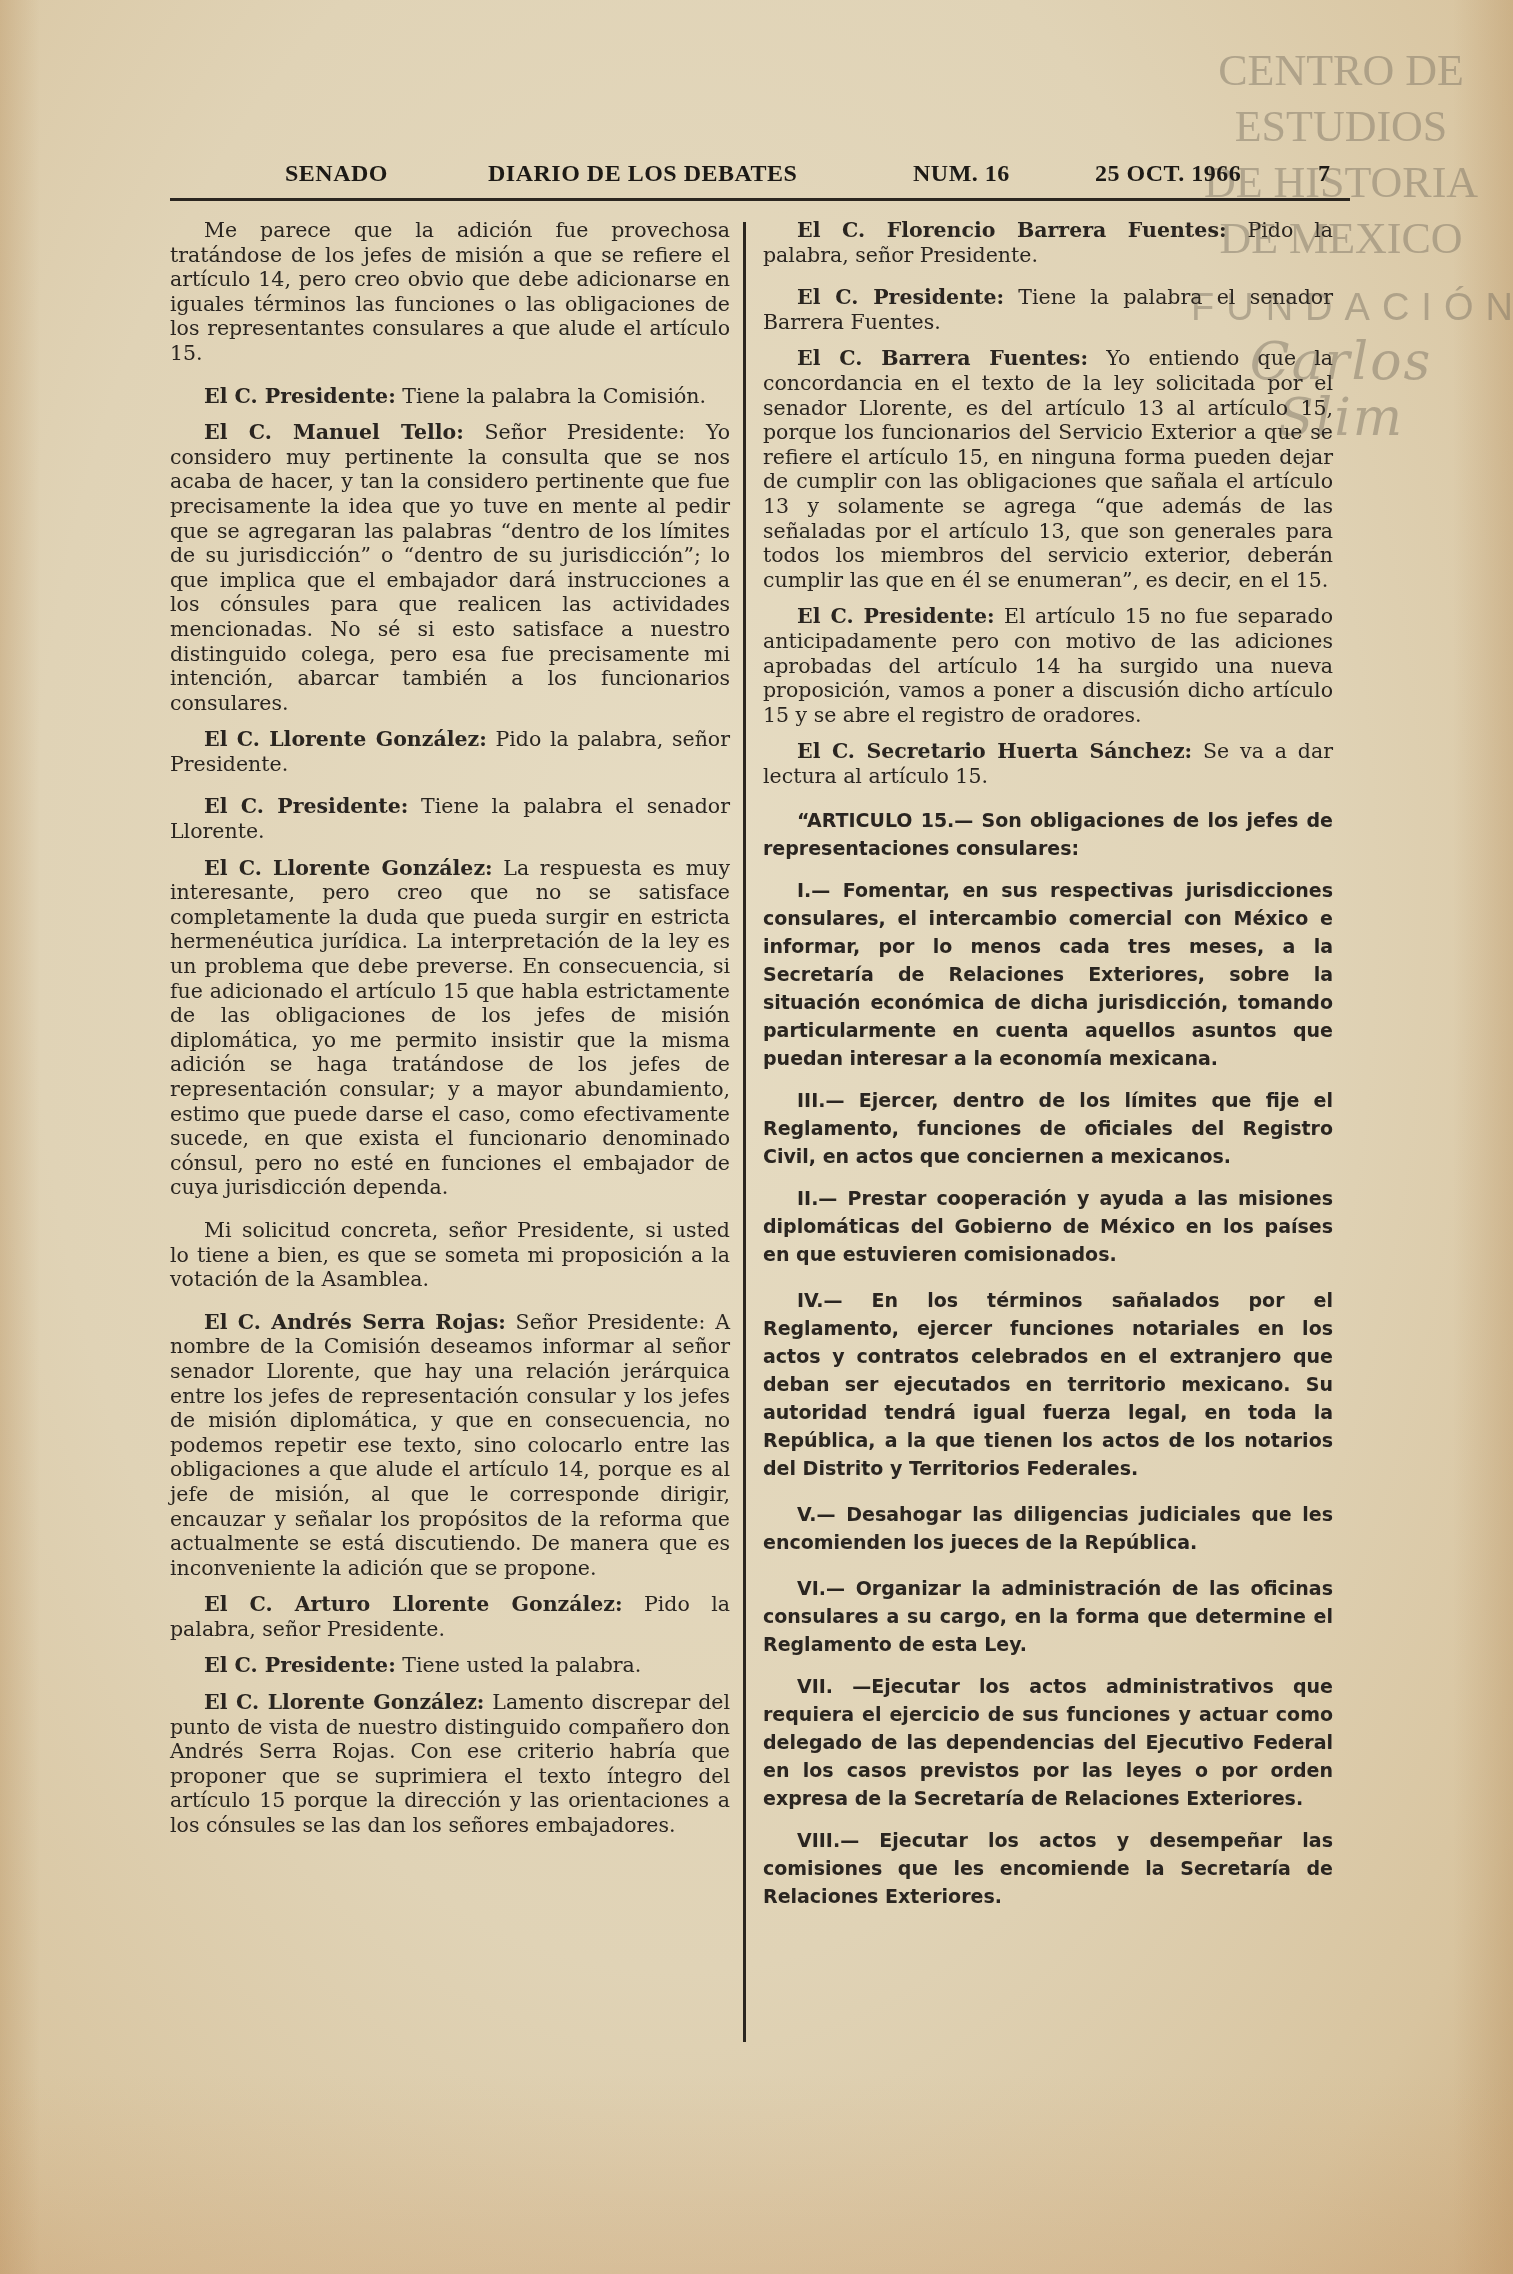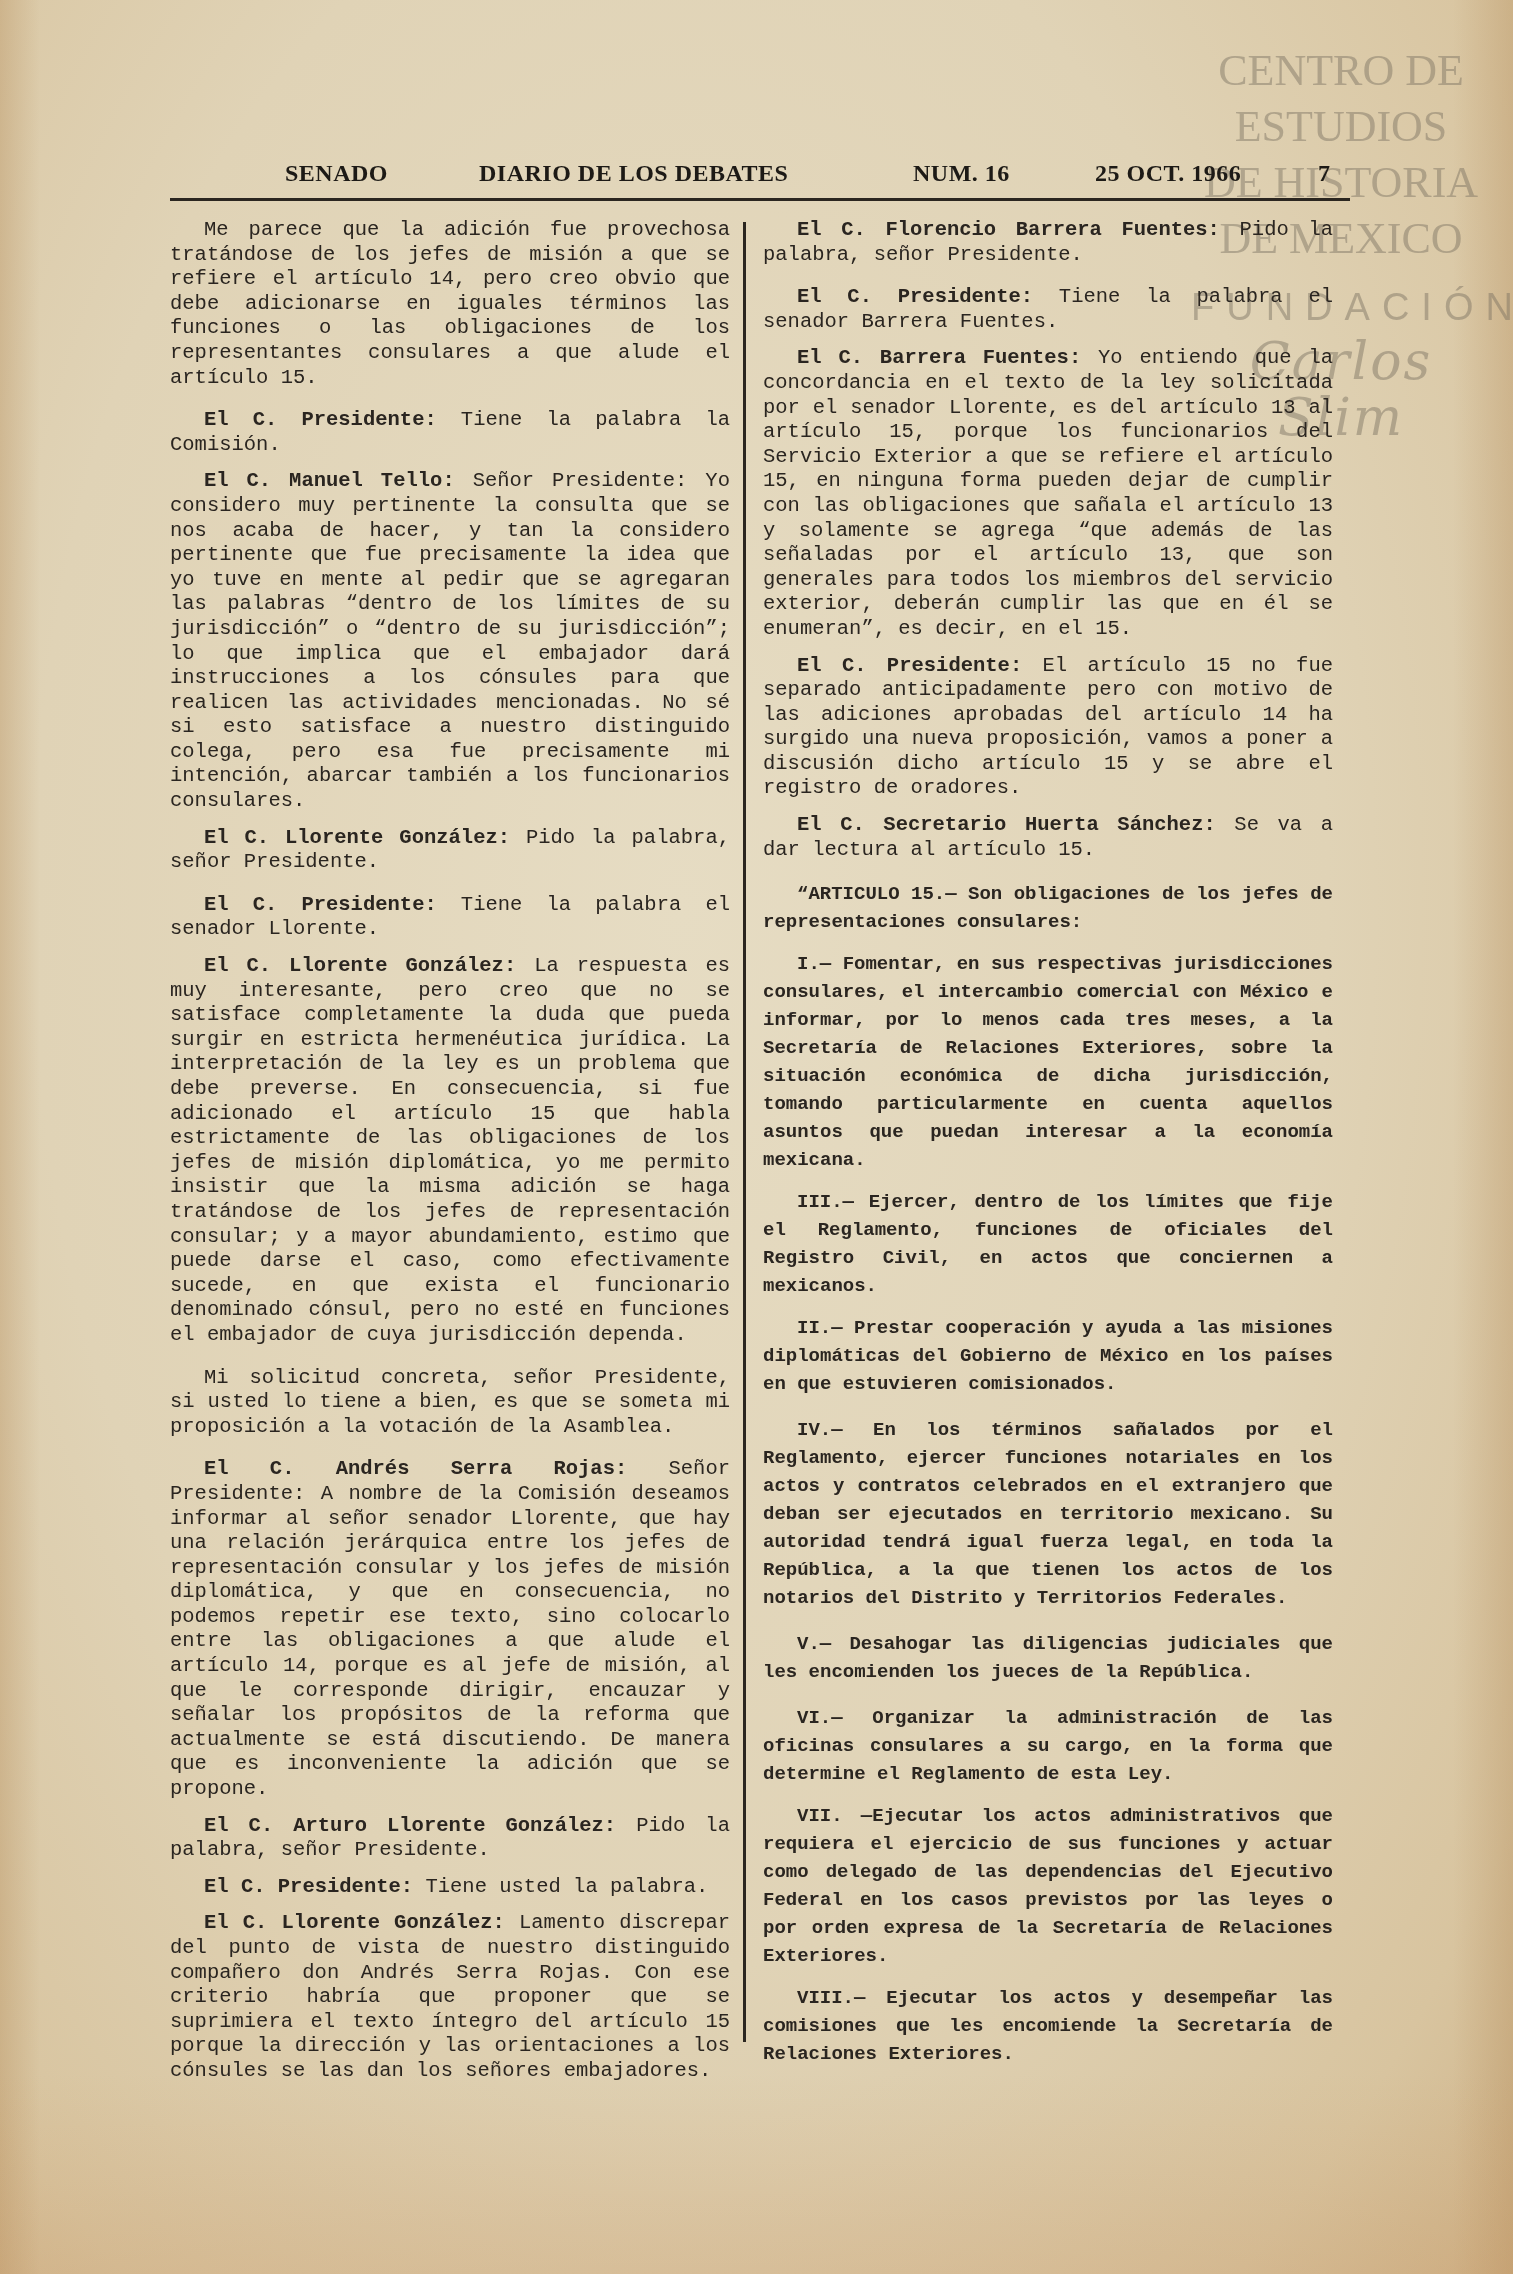--- a/index.html
+++ b/index.html
@@ -29,21 +29,21 @@
       left: 285px; top: 160px; width: 1060px;
       display: flex; align-items: baseline;
       font-family: "Liberation Serif", "DejaVu Serif", serif;
       font-weight: bold;
       font-size: 24px;
       letter-spacing: 0.5px;
       color: #1d1a16;
     }
     .header span { white-space: nowrap; }
     .h-senado { position: absolute; left: 0; }
-    .h-diario { position: absolute; left: 194px; }
+    .h-diario { position: absolute; left: 203px; }
     .h-num { position: absolute; left: 628px; }
     .h-date { position: absolute; left: 810px; }
     .h-page { position: absolute; left: 1033px; }
     .header-rule {
       position: absolute;
       left: 170px; top: 198px; width: 1180px; height: 3px;
       background: #2b2620;
     }
     .column {
       position: absolute;
@@ -56,21 +56,20 @@
     .col-left { left: 170px; width: 560px; }
     .col-right { left: 763px; width: 570px; }
     .col-divider {
       position: absolute;
       left: 743px; top: 222px; width: 3px; height: 1820px;
       background: #2b2620;
     }
     .para {
       margin: 0 0 12px 0;
       text-indent: 34px;
-      font-family: Liberation Mono, monospace;
     }
     .para.gap { margin-top: 18px; }
     .speaker { font-weight: bold; }
     .law { font-weight: bold; font-family: "DejaVu Sans", "Liberation Sans", sans-serif; font-size: 19px; line-height: 28px; }
     .law .para { margin-bottom: 14px; }
     .watermark {
       position: absolute;
       right: 22px; top: 4px; width: 300px;
       text-align: center;
       color: rgba(120,110,95,0.45);

